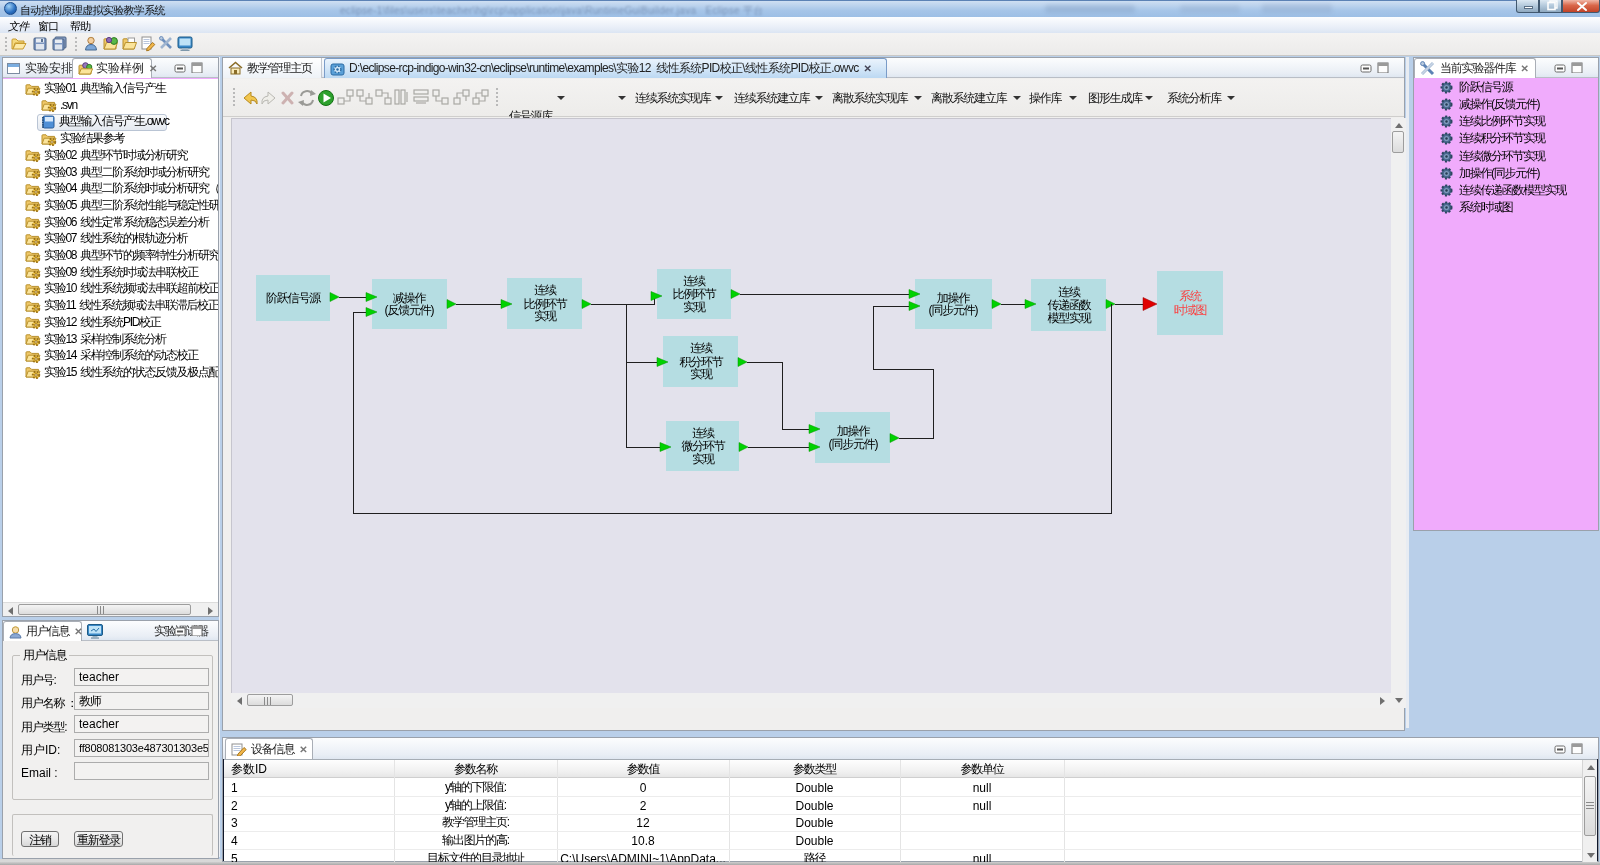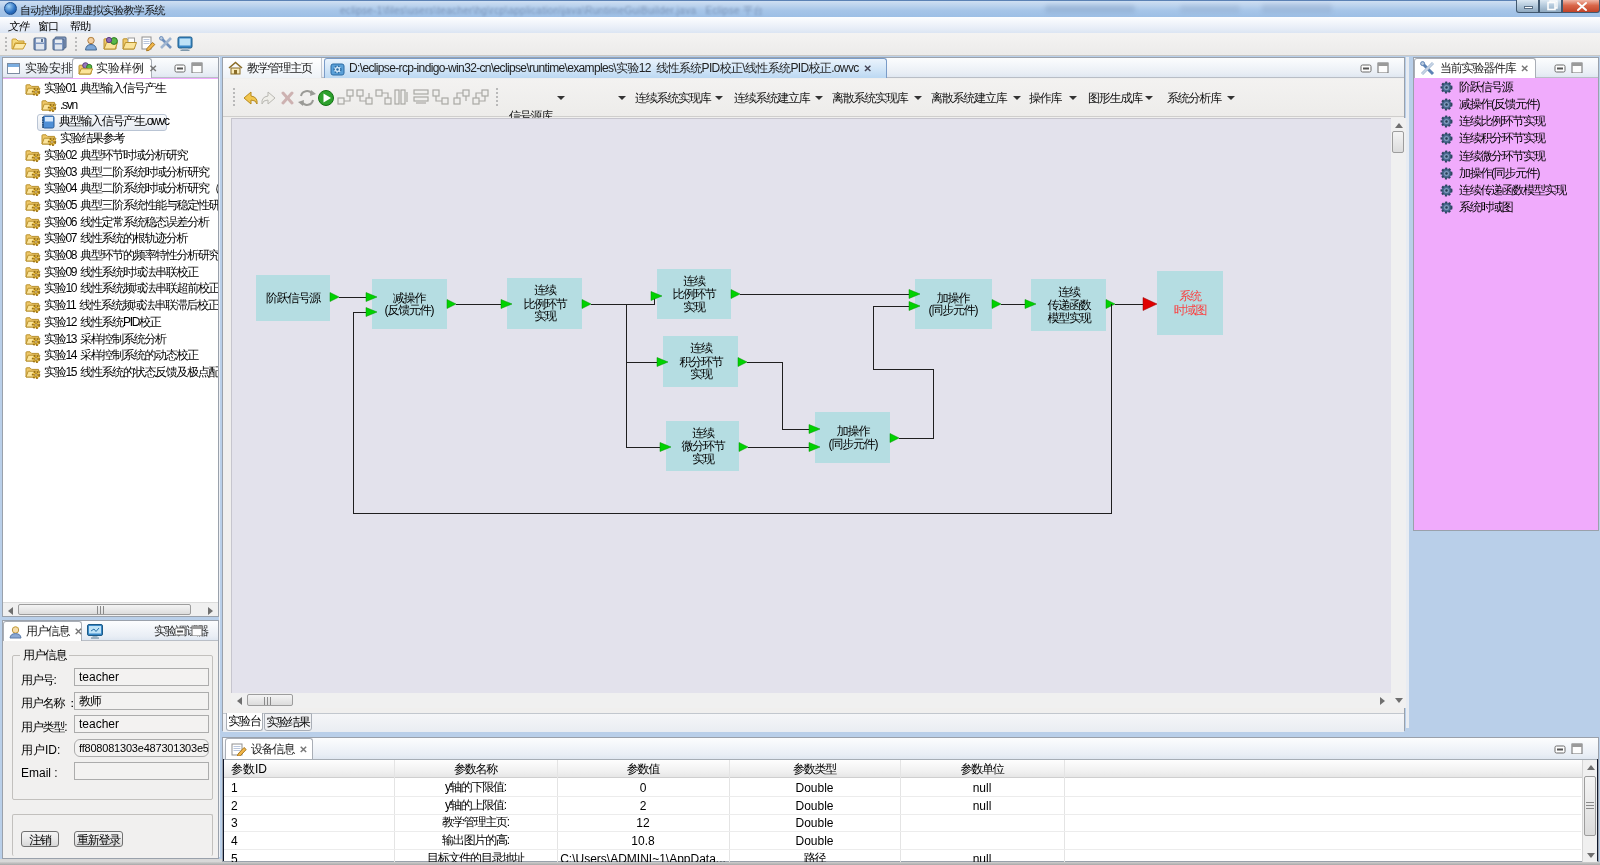--- a/index.html
+++ b/index.html
@@ -309,21 +309,21 @@
   <fieldset style="position:absolute;left:9px;top:26px;width:201px;height:153px;border:1px solid #c2c0bd;border-radius:2px;">
       <legend style="font-size:12px;margin-left:7px;padding:0 3px;" class="cjk">用户信息</legend>
     </fieldset>
   <div class="fld-label cjk" style="top:51px;">用户号:</div>      
     <div class="fld-input" style="top:47px;">teacher</div>
   <div class="fld-label cjk" style="top:74px;">用户名称 ：</div>  
     <div class="fld-input cjk" style="top:71px;">教师</div>
   <div class="fld-label cjk" style="top:98px;">用户类型:</div>    
     <div class="fld-input" style="top:94px;">teacher</div>
   <div class="fld-label" style="top:121px;">用户ID:</div>     
-    <div class="fld-input" style="top:118px;font-size:11px;letter-spacing:-0.2px;border-radius:6px;">ff808081303e487301303e5</div>
+    <div class="fld-input" style="top:118px;font-size:11px;letter-spacing:-0.2px;">ff808081303e487301303e5</div>
   <div class="fld-label" style="top:145px;">Email :</div>     
     <div class="fld-input" style="top:141px;"></div>
 
   <div style="position:absolute;left:9px;top:193px;width:201px;height:42px;border:1px solid #c2c0bd;border-radius:2px;border-bottom:none;"></div>
   <div class="btn7 cjk" style="left:18px;top:210px;width:38px;">注销</div>
   <div class="btn7 cjk" style="left:71px;top:210px;width:49px;">重新登录</div>
 </div>
 
 <div class="abs panel" id="p-ed" style="left:222px;top:57px;width:1183px;height:674px;background:#f0efee;">
   <div class="tabrow"></div>
@@ -535,24 +535,20 @@
     <svg style="position:absolute;left:32px;top:4px;" width="10" height="8">
         <g stroke="#8a8a8a">
           <line x1="1.5" y1="0" x2="1.5" y2="8"></line>
           <line x1="4.5" y1="0" x2="4.5" y2="8"></line>
           <line x1="7.5" y1="0" x2="7.5" y2="8"></line>
         </g>
       </svg>
     <div class="arr" style="right:6px;top:4px;border-top:4px solid transparent;border-bottom:4px solid transparent;border-left:5px solid #6f6f6f;"></div>
   </div>
 
-  <div style="position:absolute;left:0;top:655px;width:100%;height:19px;background:linear-gradient(#f5f6f8,#e9edf2);border-top:1px solid #c2c7ce;">
-    <div class="cjk" style="position:absolute;left:3px;top:-1px;width:37px;height:18px;background:#fff;border:1px solid #a9aeb6;border-top:none;border-radius:0 0 3px 3px;text-align:center;line-height:16px;">实验台</div>
-    <div class="cjk" style="position:absolute;left:41px;top:-1px;width:48px;height:18px;background:#f0f1f3;border:1px solid #a9aeb6;border-radius:0 0 3px 3px;text-align:center;line-height:16px;">实验结果</div>
-  </div>
 </div>
 
 <div class="abs panel" id="p-rt" style="left:1413px;top:57px;width:186px;height:474px;">
   <div class="tabrow"></div>
   <div class="tab active" style="left:0;width:122px;">
       <svg width="17" height="16" style="margin-right:3px;">
         <path d="M2 2 L13 13" stroke="#5d83b5" stroke-width="3"></path>
         <path d="M13 2 L2 13" stroke="#a9bdd6" stroke-width="3"></path>
         <path d="M13 2 L2 13" stroke="#c9d6e6" stroke-width="1.4"></path>
         <circle cx="2.6" cy="2.6" r="2" fill="#b8c9de" stroke="#5d83b5"></circle>

